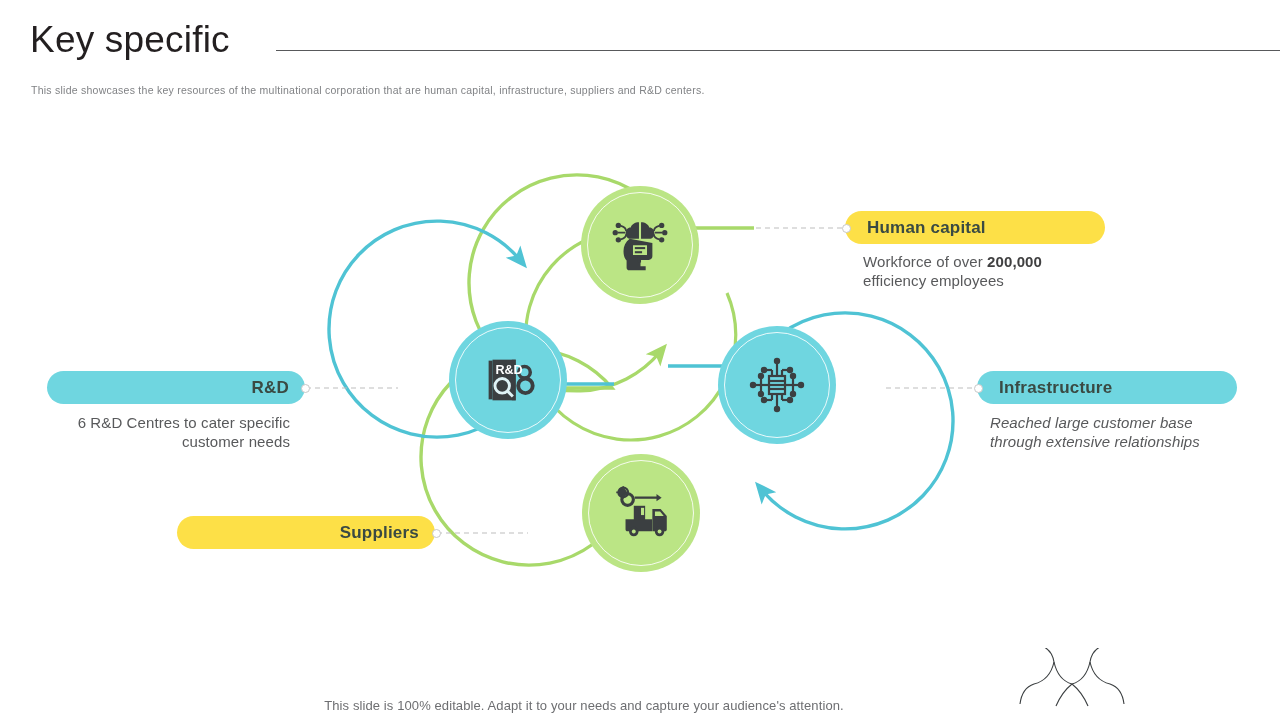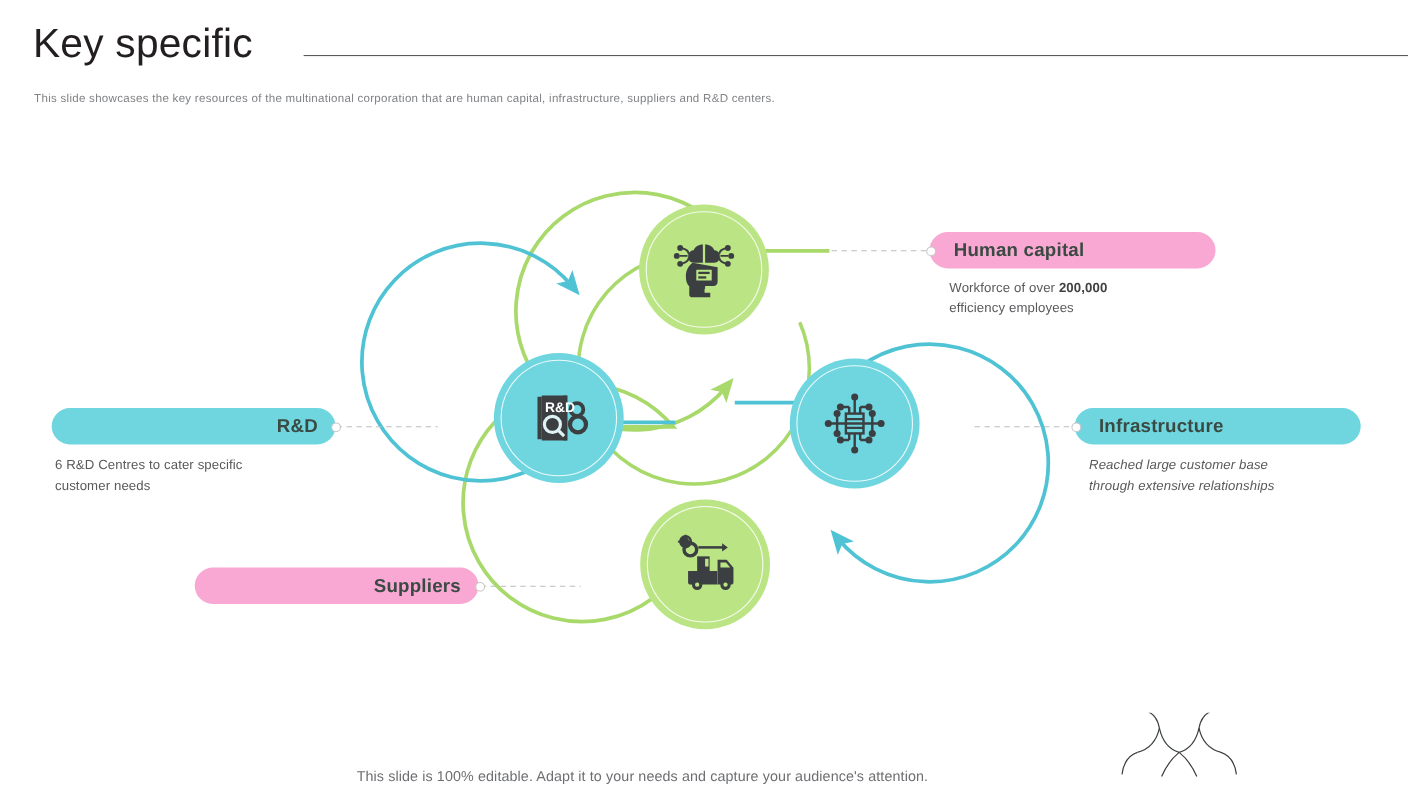--- a/index.html
+++ b/index.html
@@ -32,35 +32,35 @@
   }
   .node svg{position:relative;z-index:2;}
   .node.green{background:#bbe585;}
   .node.teal{background:#6fd6e0;}
 
   
   .pill{
     position:absolute;height:33px;border-radius:17px;
     display:flex;align-items:center;box-sizing:border-box;
   }
-  .pill.green{background:#f9a8d4;}
+  .pill.green{background:#fde047;}
   .pill.teal{background:#6fd6e0;}
   .pill-label{
     font-size:17px;font-weight:bold;color:#3a4a43;
     letter-spacing:.2px;white-space:nowrap;
   }
   .pill.align-right{justify-content:flex-end;padding-right:16px;}
   .pill.align-left{justify-content:flex-start;padding-left:22px;}
 
   .desc{
-    position:absolute;font-size:12px;color:#58595b;line-height:19px;
+    position:absolute;font-size:15px;color:#58595b;line-height:19px;
     letter-spacing:.1px;
   }
   .desc b{font-weight:bold;color:#404041;}
-  .desc.right-align{text-align:left;}
+  .desc.right-align{text-align:right;}
 
   .dot{
     position:absolute;width:9px;height:9px;border-radius:50%;
     background:#ffffff;border:1px solid #c8c8c8;box-sizing:border-box;
   }
   
   #footer-note{
     position:absolute;left:0;top:698px;width:1168px;text-align:center;
     font-size:13px;color:#6d6e71;letter-spacing:.1px;
   }

